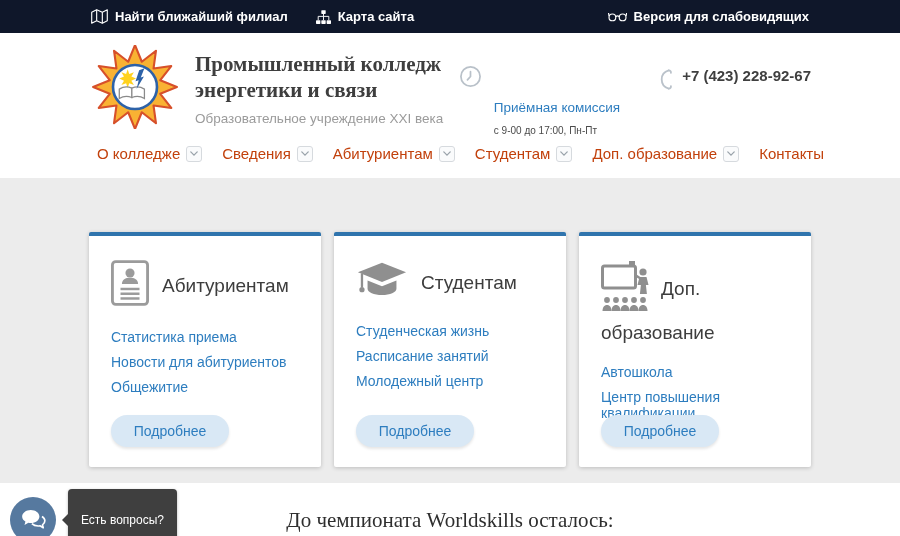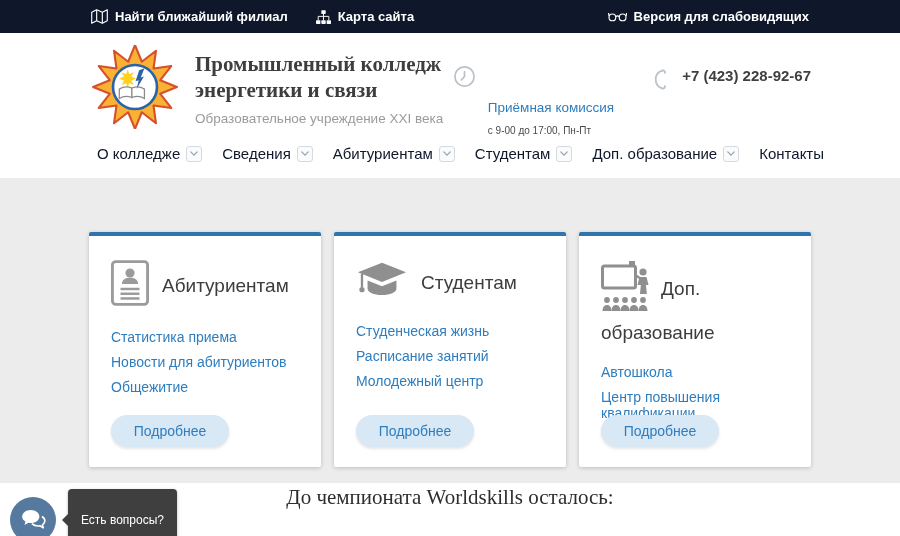--- a/index.html
+++ b/index.html
@@ -20,25 +20,25 @@
   .header-inner { display:flex; padding-top:12px; height:100px; }
   .logo { width:88px; height:84px; margin-left:2px; cursor:pointer; }
   .title-block { margin-left:16px; }
   .site-title { font-family:Liberation Serif, serif; font-size:21px; font-weight:700;
                 color:#3e3e3e; line-height:26px; margin-top:6px; }
   .site-subtitle { font-size:13.5px; color:#9b9b9b; margin-top:8px; }
   .header-contacts { margin-left:auto; display:flex; gap:38px; padding-top:20px; }
   .admissions { display:flex; gap:12px; }
   .adm-label { color:#2d7dbf; font-size:13.5px; padding-top:3px;margin-top:32px; }
   .adm-hours { color:#4a4a4a; font-size:10px; margin-top:10px; }
-  .phone { display:flex; gap:16px; font-size:15px; color:#3f3f3f; font-weight:700; padding-top:2px; }
+  .phone { display:flex; gap:10px; font-size:15px; color:#3f3f3f; font-weight:700; padding-top:2px; }
 
   
   .nav { display:flex; gap:20px; align-items:center; padding:8px 0 0 8px; height:33px; }
-  .nav-item { display:flex; align-items:center; gap:6px; color:#0f172a; font-size:15px;
+  .nav-item { display:flex; align-items:center; gap:6px; color:#c2410c; font-size:15px;
               text-decoration:none; cursor:pointer; white-space:nowrap;text-align:right; }
   .dd-box { width:16px; height:16px; border:1px solid #d6dade; border-radius:3px; background:#fafbfc;
             display:flex; align-items:center; justify-content:center; }
 
   
   .main-gray { background:#ececec; height:305px; }
   .cards { display:flex; gap:13px; padding-top:54px; }
   .card { width:232px; height:235px; background:#fff; border-top:4px solid #2f74ad; border-radius:2px;
           box-shadow:0 1px 4px rgba(0,0,0,.2); position:relative; padding:0 22px; }
   .card-head { margin-top:24px; font-size:19px; color:#3d3d3d; }
@@ -48,21 +48,21 @@
   .card-links { margin-top:18px; }
   .card-link { display:block; color:#2d7dbf; font-size:14px; margin-bottom:9px;
                text-decoration:none; cursor:pointer; }
   .more-btn { position:absolute; left:22px; bottom:20px; width:118px; height:32px; border:none;
               border-radius:17px; background:#d9e8f5; color:#2d7dbf; font-size:14px;
               font-family:inherit; box-shadow:0 2px 3px rgba(0,0,0,.1); cursor:pointer; }
 
   
   .footer-strip { background:#fff; height:53px; text-align:center; }
   .countdown-title { font-family:"Liberation Serif", serif; font-size:21px; color:#2e2e2e;
-                     font-weight:500; padding-top:2px; }
+                     font-weight:500; padding-top:25px; }
 
   
   .chat-widget { position:absolute; left:10px; top:489px; display:flex; align-items:center; }
   .chat-button { width:46px; height:46px; border-radius:50%; background:#56799f; border:none;
                  display:flex; align-items:center; justify-content:center; cursor:pointer; }
   .chat-tooltip { margin-left:12px; background:#3f3f3f; color:#fff; font-size:12px;
                   padding:24px 13px; border-radius:4px; position:relative; white-space:nowrap;
                   box-shadow:0 1px 3px rgba(0,0,0,.3); }
   .chat-tooltip::before { content:""; position:absolute; left:-6px; top:50%; transform:translateY(-50%);
                           border-top:6px solid transparent; border-bottom:6px solid transparent;

